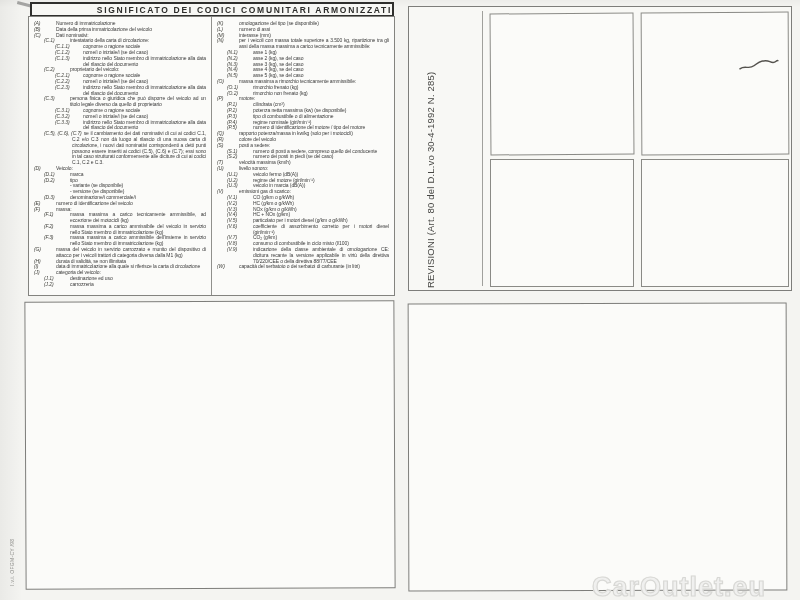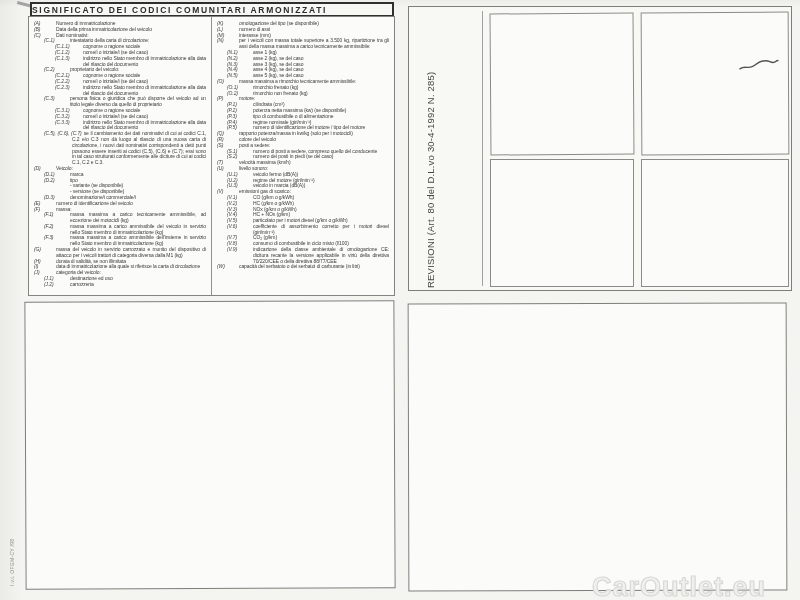--- a/index.html
+++ b/index.html
@@ -18,21 +18,21 @@
       #f4f4f1;
   }
   .corner-mark {
     position: absolute; left: 17px; top: 3px; width: 16px; height: 3px;
     background: rgba(70,70,70,0.45); transform: rotate(14deg);
   }
   
   .title-box {
     position: absolute; left: 30px; top: 2px; width: 364px; height: 15px;
     border: 2px solid #2f2f2d; background: #f7f7f4;
-    display: flex; align-items: center; justify-content: flex-start;
+    display: flex; align-items: center; justify-content: flex-end;
   }
   .title-box span {
     font-weight: bold; font-size: 8.5px; letter-spacing: 1.7px;
     color: #2d2d2b; white-space: nowrap;
   }
   
   .legend-panel {
     position: absolute; left: 28px; top: 16px; width: 367px; height: 280px;
     border: 1px solid #83837f; background: #fbfbf9;
     display: flex; overflow: hidden;

